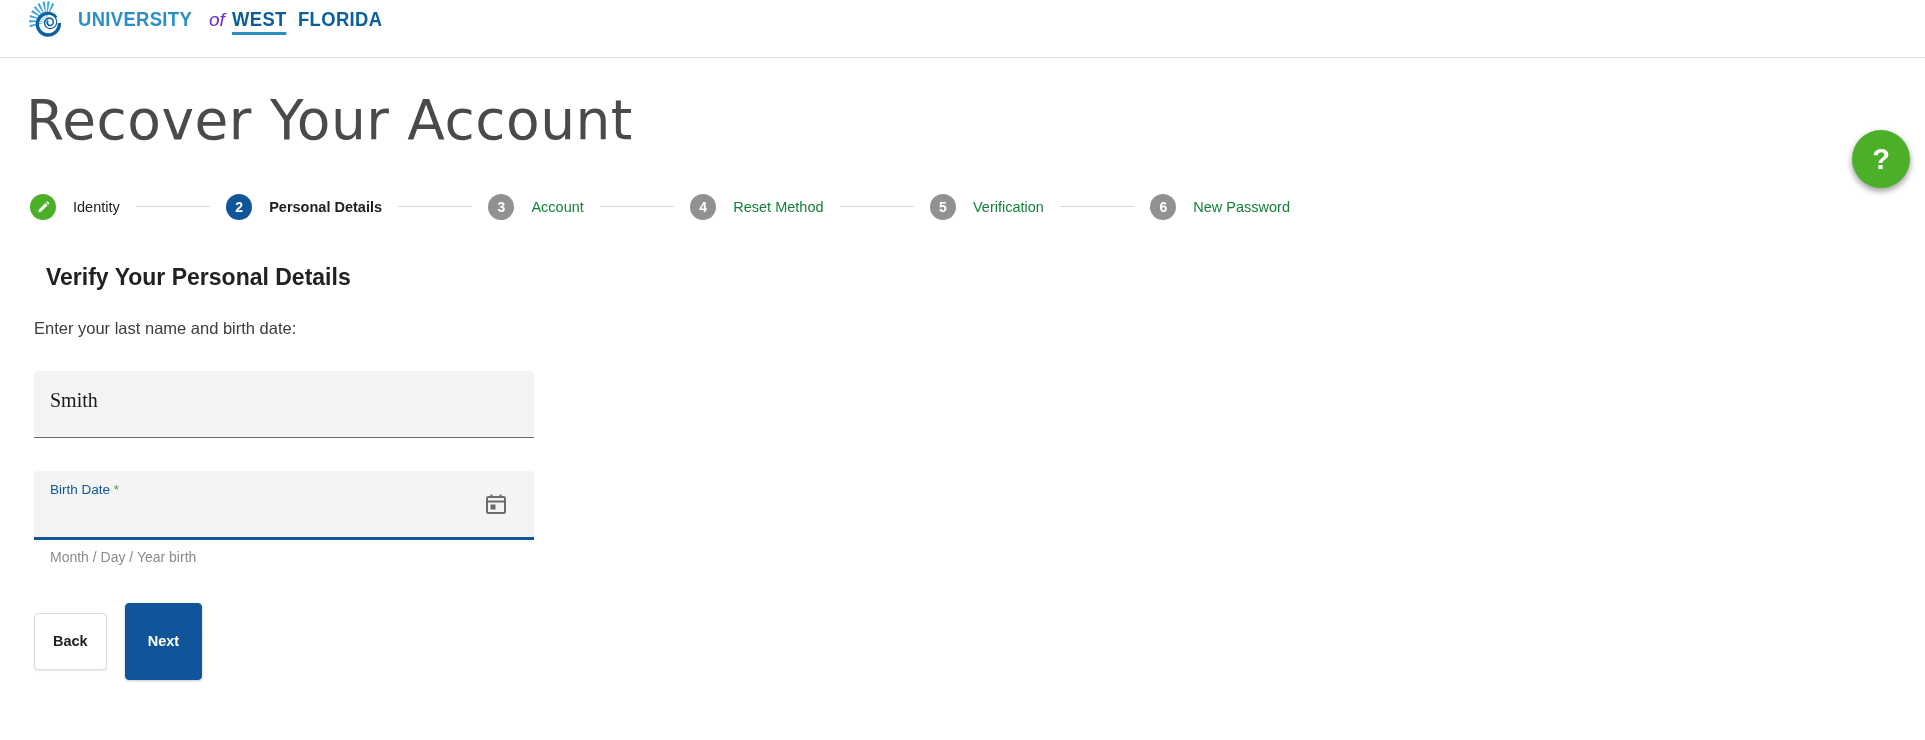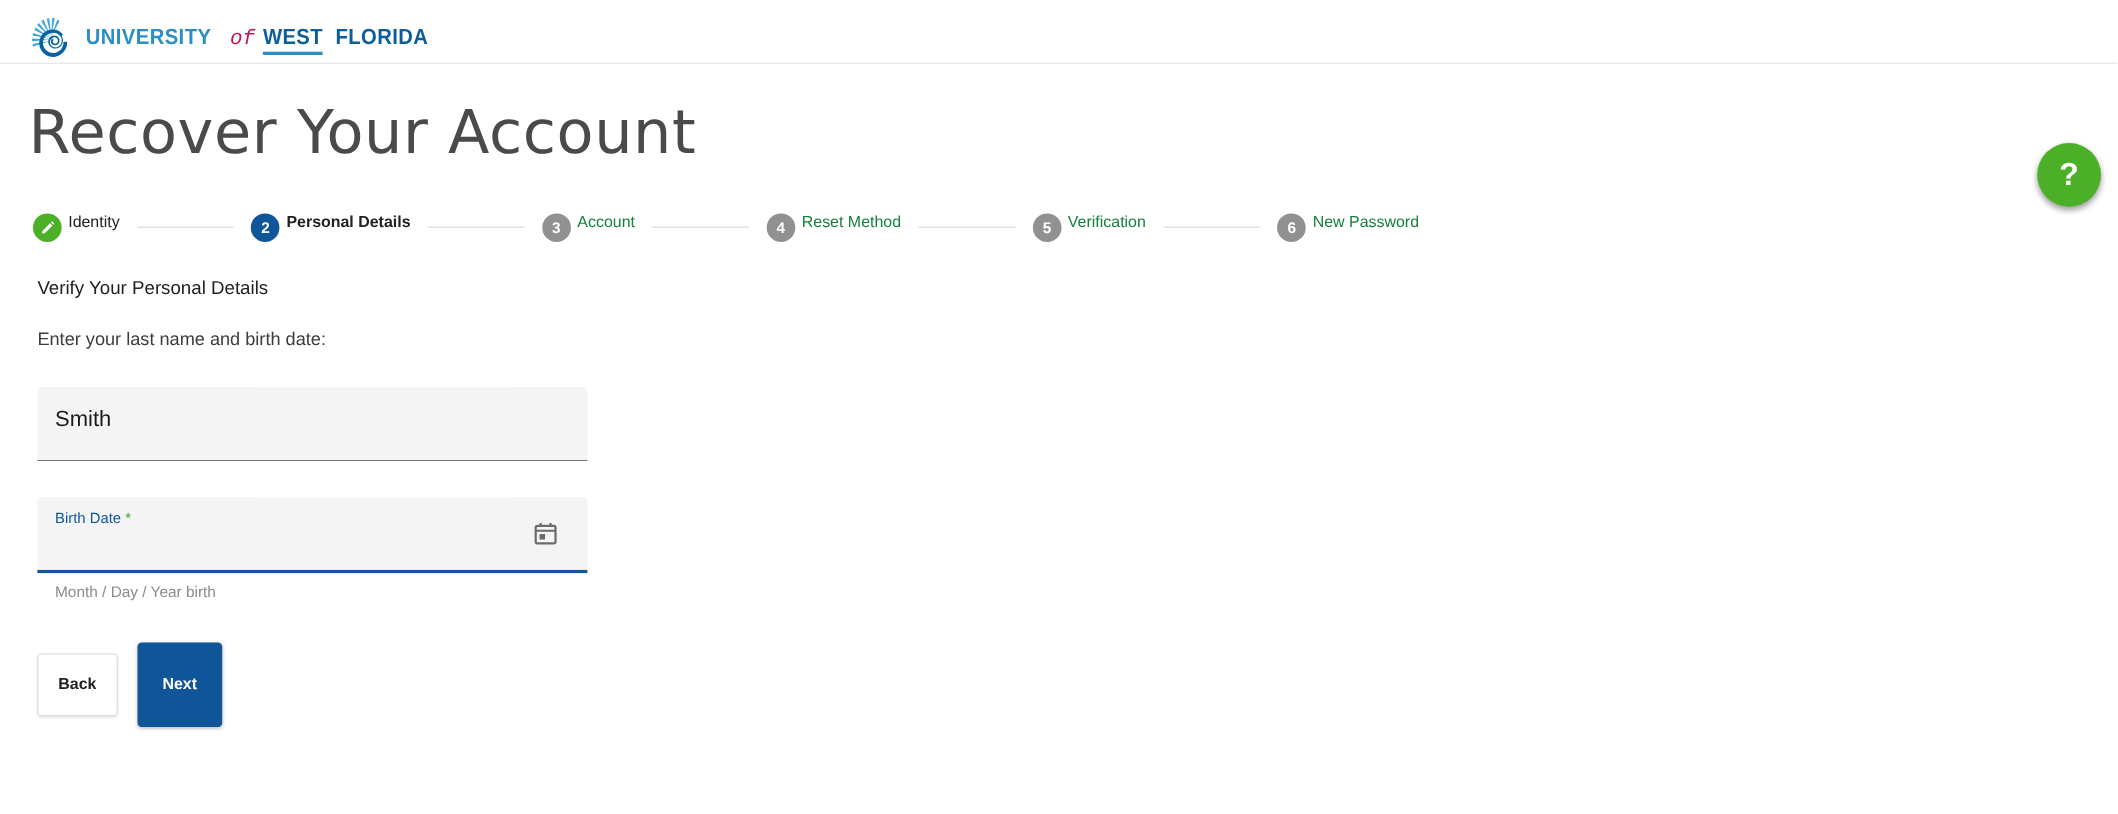--- a/index.html
+++ b/index.html
@@ -15,21 +15,21 @@
     color: #212121;
     overflow: hidden;
     position: relative;
   }
 
   
   .site-header {
     height: 58px;
     border-bottom: 1px solid #e4e4e4;
     display: flex;
-    align-items: flex-end;
+    align-items: flex-start;
     padding-left: 26px;
     background: #ffffff;
   }
   .brand {
     display: flex;
     align-items: center;
     gap: 10px;
     text-decoration: none;
   }
   .brand-mark {
@@ -47,24 +47,24 @@
   .wm-university {
     font-family: "Liberation Sans", sans-serif;
     font-weight: bold;
     font-size: 20px;
     letter-spacing: 0.4px;
     color: #2b8ec4;
     transform: scaleX(0.92);
     transform-origin: left center;
   }
   .wm-of {
-    font-family: Liberation Mono, monospace;
+    font-family: Liberation Sans, sans-serif;
     font-style: italic;
     font-size: 19px;
-    color: #be185d;
+    color: #6d28d9;
   }
   .wm-west {
     font-family: "Liberation Sans", sans-serif;
     font-weight: bold;
     font-size: 20px;
     letter-spacing: 0.4px;
     color: #0b5e9c;
     border-bottom: 3px solid #2b8ec4;
     padding-bottom: 1px;
     transform: scaleX(0.92);
@@ -115,22 +115,22 @@
 
   
   .stepper {
     display: flex;
     align-items: center;
     padding: 44px 0 0 30px;
     width: 1290px;
   }
   .step {
     display: flex;
-    align-items: flex-start;
-    gap: 6px;
+    align-items: center;
+    gap: 17px;
     flex: 0 0 auto;
     cursor: pointer;
     background: none;
     border: none;
     padding: 0;
   }
   .step-bubble {
     width: 26px;
     height: 26px;
     border-radius: 50%;
@@ -160,23 +160,23 @@
     background: #d8d8d8;
     margin: 0 16px;
     min-width: 40px;
   }
 
   
   .form-section {
     padding: 32px 0 0 34px;
   }
   .form-heading {
-    margin: 0;
-    font-size: 17px;
-    font-weight: normal;
+    margin: 12px;
+    font-size: 23px;
+    font-weight: bold;
     color: #212121;
     font-family: "Liberation Sans", sans-serif;
   }
   .form-intro {
     margin: 28px 0 0 0;
     font-size: 16.5px;
     color: #3c3c3c;
     font-family: "Liberation Sans", sans-serif;
   }
 
@@ -201,21 +201,21 @@
     line-height: 1.2;
     font-family: "Liberation Sans", sans-serif;
     color: #8b8b8b;
   }
   .field.focused .field-label { color: #10559a; }
   .field-req { color: #8b8b8b; }
   .field.focused .field-req { color: #3fa535; }
   .field-value {
     margin-top: 7px;
     font-size: 20px;
-    font-family: Liberation Sans, sans-serif;
+    font-family: Liberation Serif, serif;
     color: #1a1a1a;
     display: flex;
     align-items: center;
   }
   .caret {
     display: inline-block;
     width: 1px;
     height: 21px;
     background: #10559a;
     margin-left: 1px;

